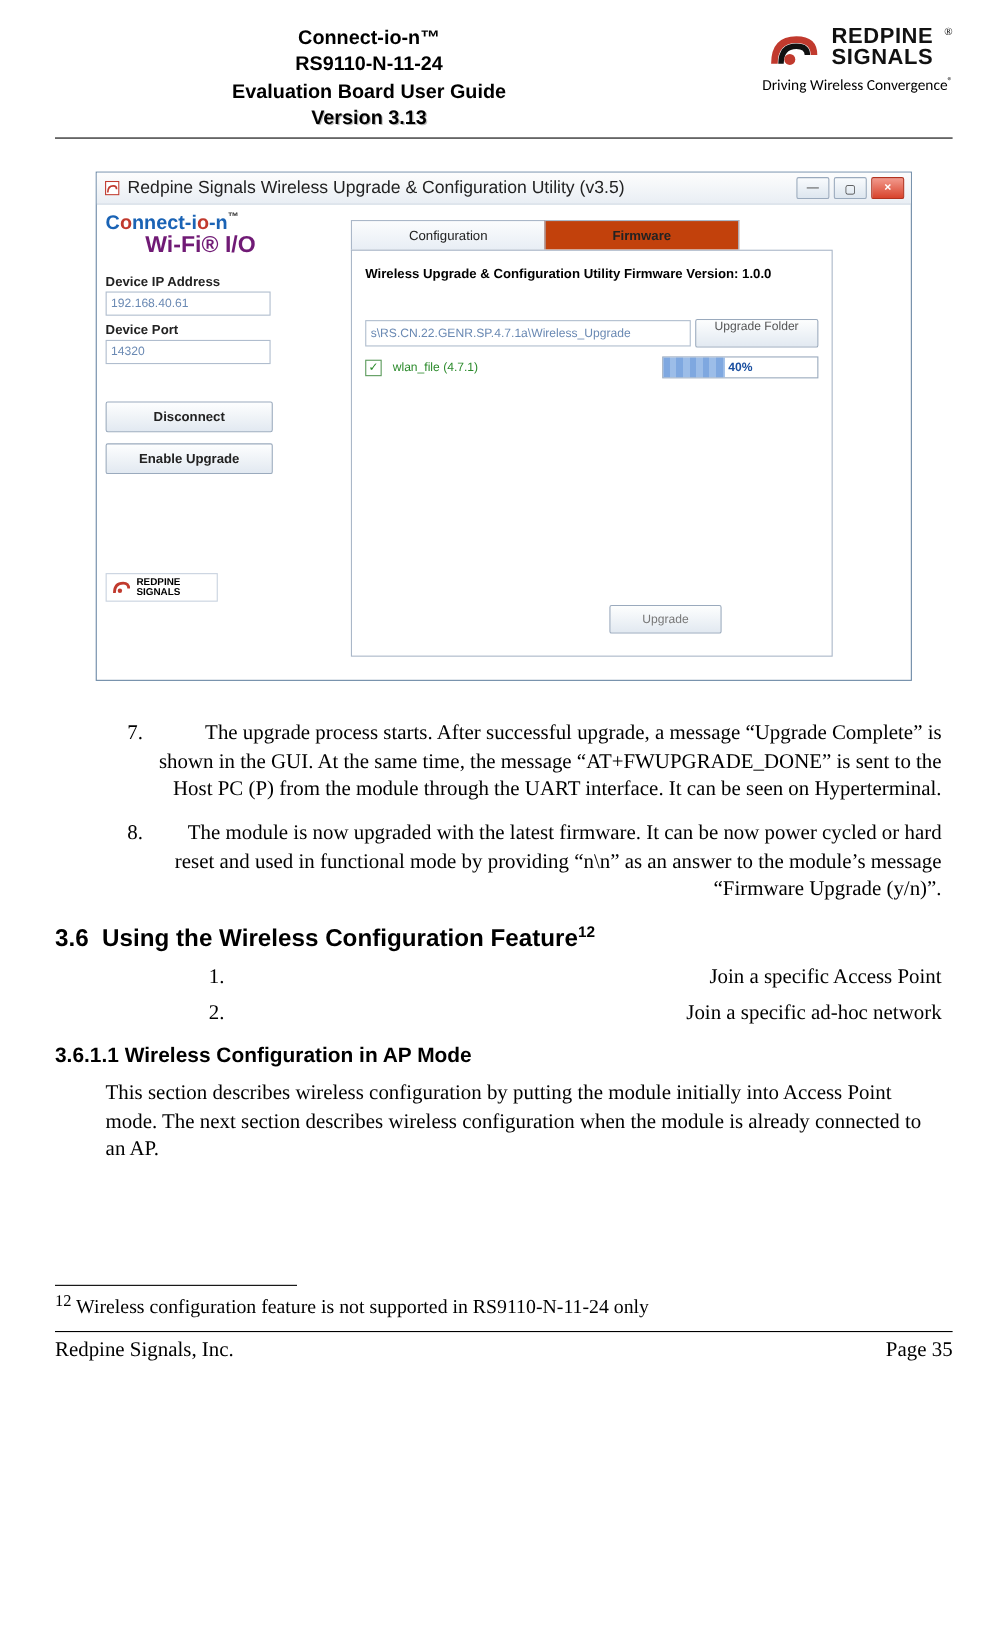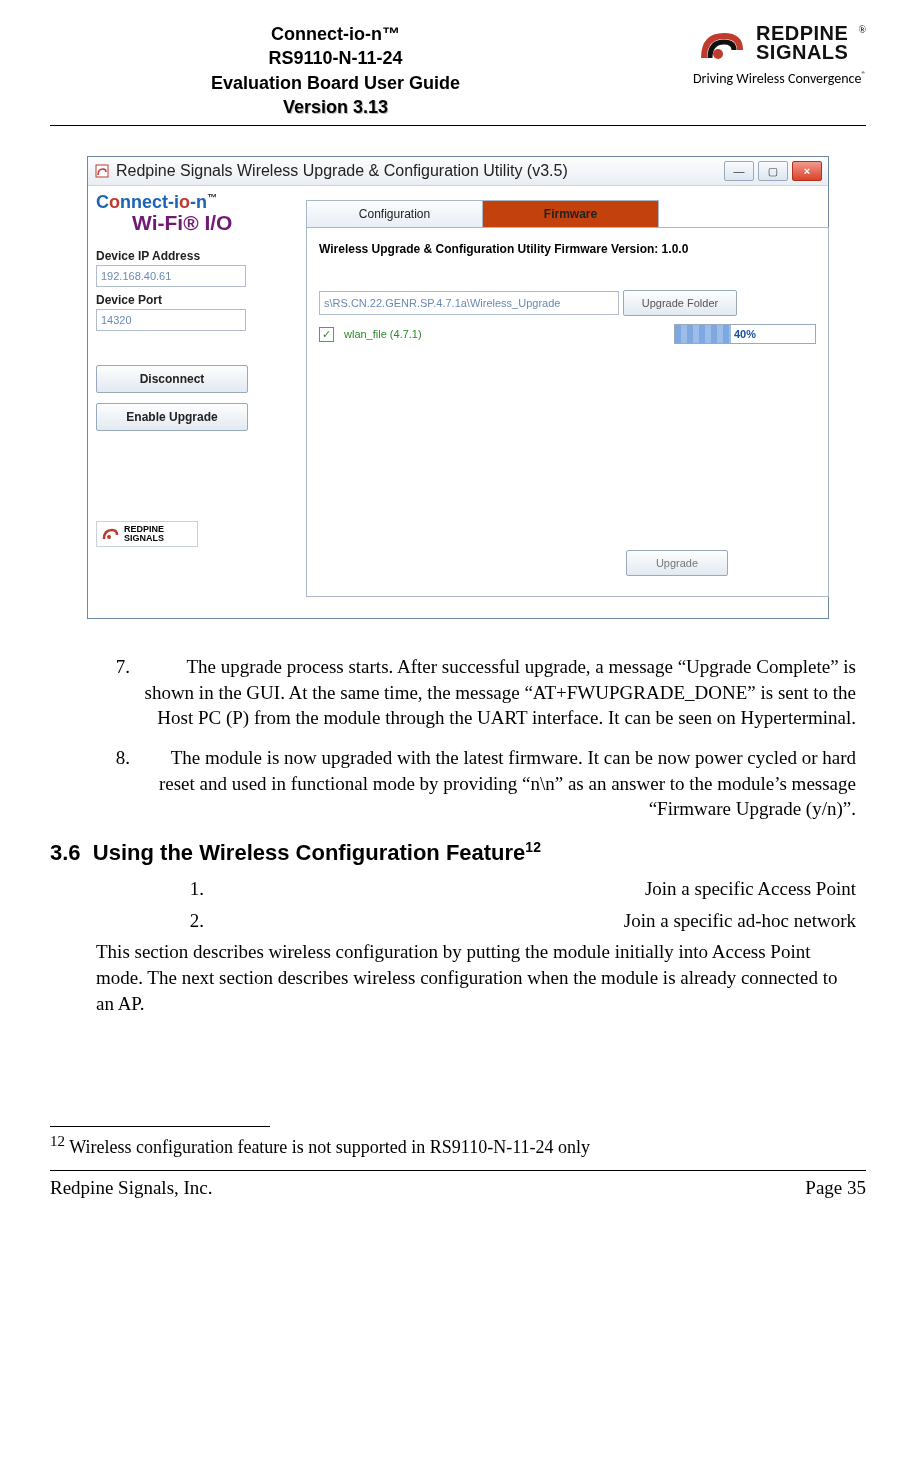--- a/index.html
+++ b/index.html
@@ -209,21 +209,21 @@
   }
   .tab.active {
     background:#c2410c;
     font-weight:bold;
     border-bottom-color:#fff;
   }
   .tab-body {
     border:1px solid #aab7c8;
     margin-top:-1px;
     margin-left: 50px;
-    width: 523px;
+    width: 438px;
     height: 370px;
     padding: 14px 12px;
     box-sizing:border-box;
     background:#fff;
     position:relative;
   }
   .fw-version-label {
     font-family: Arial, sans-serif;
     font-weight:bold;
     font-size:12px;
@@ -243,21 +243,21 @@
     color:#6a89b3;
   }
   .folder-btn {
     height: 24px;
     width: 112px;
     border:1px solid #9aaabd;
     background:linear-gradient(#fdfefe,#e2e9f1);
     font-family: Arial, sans-serif;
     font-size:11px;
     color:#555;
-    display:flex;align-items:center;justify-content:center;
+    display:flex;align-items:flex-start;justify-content:center;
     border-radius:2px;
   }
   .file-row {
     display:flex;
     align-items:center;
     gap:10px;
     margin-top:8px;
   }
   .checkbox {
     width:13px;height:13px;border:1px solid #5a9a5a;background:#fff;
@@ -499,20 +499,23 @@
     </h2>
     <div class="sub-ol-item">
       <div class="ol-num">1.</div>
       <div class="ol-text">Join a specific Access Point</div>
     </div>
     <div class="sub-ol-item">
       <div class="ol-num">2.</div>
       <div class="ol-text">Join a specific ad-hoc network</div>
     </div>
 
+    <div class="subsec">
+      <span>3.6.1.1</span>&nbsp;<span>Wireless Configuration in AP Mode</span>
+    </div>
     <div class="para">This section describes wireless configuration by putting the module initially into Access Point mode. The next section describes wireless configuration when the module is already connected to an AP.</div>
 
     <hr class="footnote-rule">
     <div class="footnote">
       <sup>12</sup><span> Wireless configuration feature is not supported in RS9110-N-11-24 only</span>
     </div>
   </div>
 
   <hr class="footer-rule">
   <div class="page-footer">

